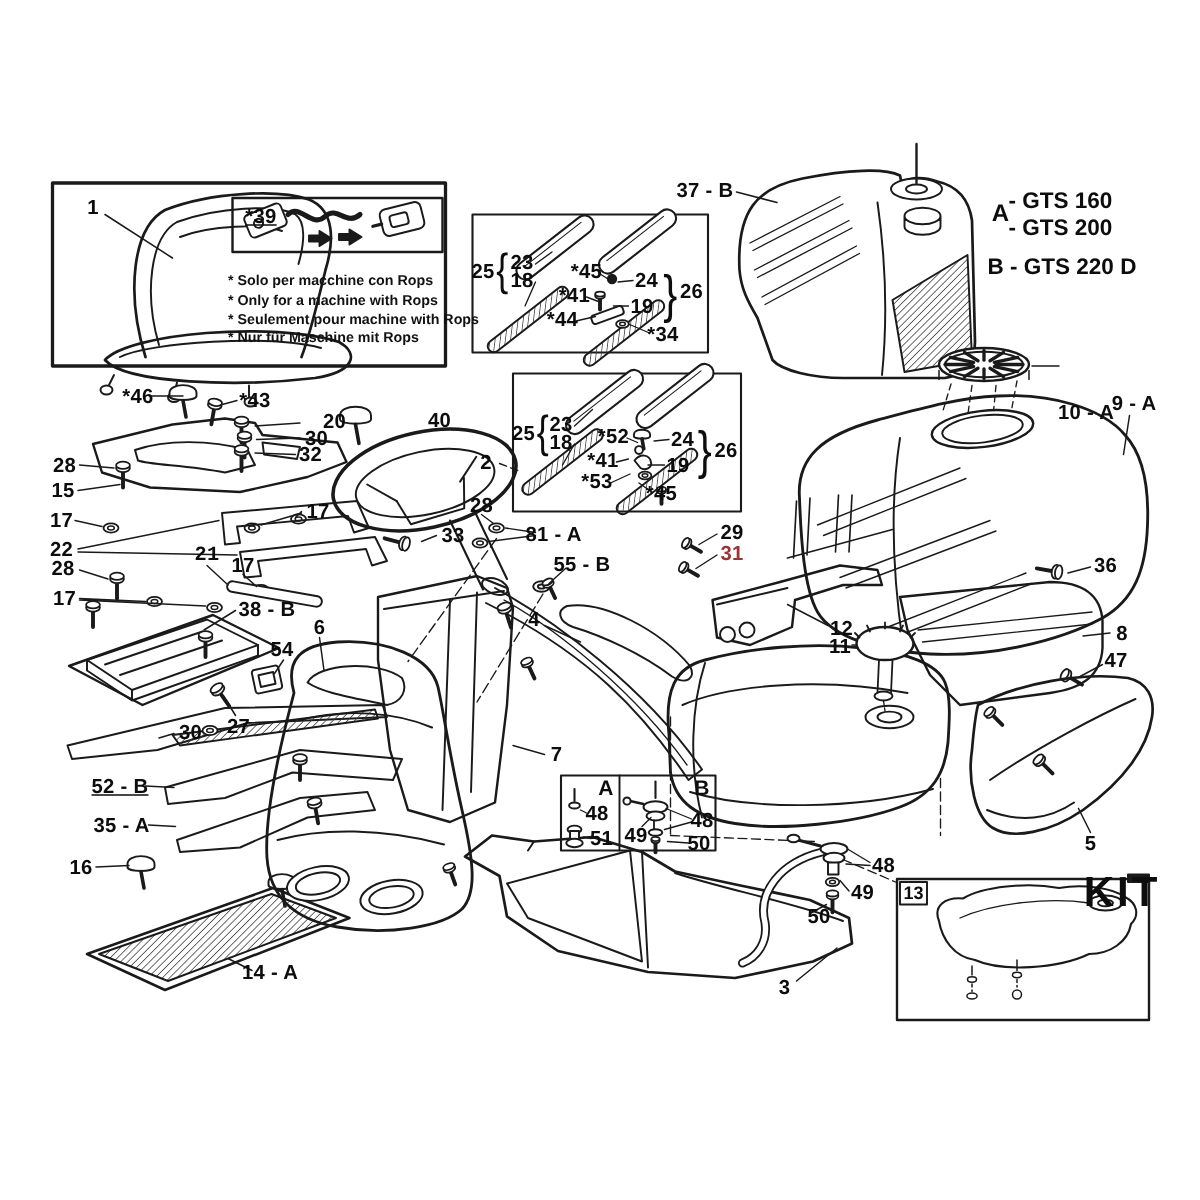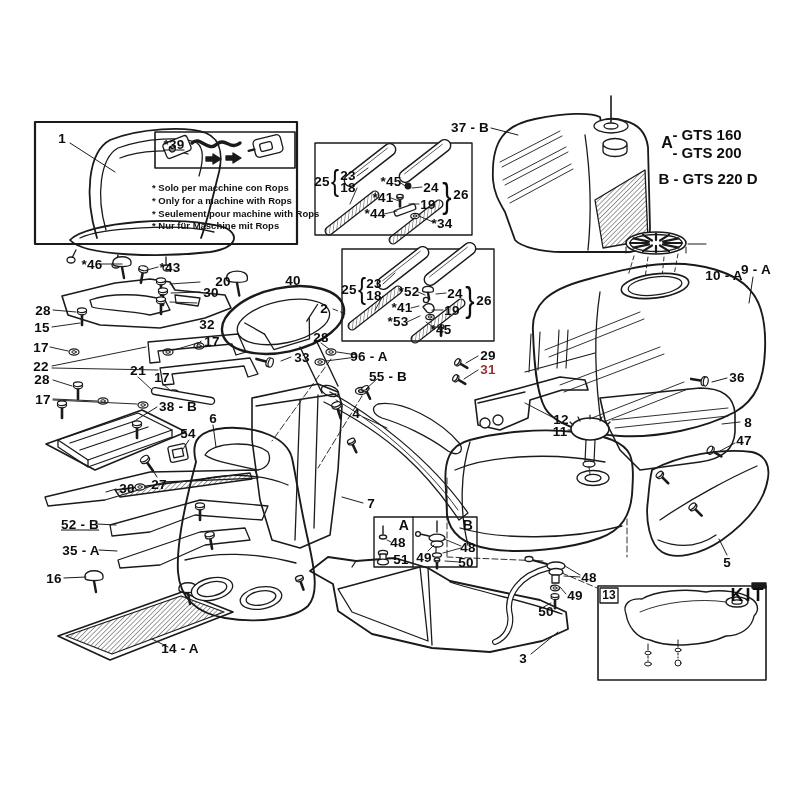--- a/index.html
+++ b/index.html
@@ -5,21 +5,21 @@
   html,body{margin:0;padding:0;background:#fff;}
   #stage{position:relative;width:800px;height:800px;background:#fff;overflow:hidden;
          font-family:"Liberation Sans",sans-serif;}
   svg{position:absolute;left:0;top:0;}
   svg *{vector-effect:non-scaling-stroke;}
   .callout{position:absolute;transform:translate(-50%,-50%);font:bold 13.5px "Liberation Sans",sans-serif;
            color:#0d0d0d;white-space:nowrap;letter-spacing:.2px;}
   .brace{font-weight:400;transform:translate(-50%,-50%) scaleY(1.25);}
   .ctext{position:absolute;transform:translate(-50%,-50%);white-space:nowrap;font-weight:bold;color:#0d0d0d;}
   .note{position:absolute;left:152px;font:bold 9.5px "Liberation Sans",sans-serif;color:#111;white-space:nowrap;}
-  #kit-title{font-size:18px;letter-spacing:2px;}
+  #kit-title{font-size:28px;letter-spacing:2px;}
   #kit-num{font-size:12px;}
   .legend{font-size:15px;}
   .legend-a{font-size:16px;}
 </style>
 </head>
 <body>
 
 <div id="stage">
 
 <svg width="800" height="800" viewBox="0 0 800 800">
@@ -434,36 +434,36 @@
       <div class="callout" style="left: 398px; top: 321px;">*53</div>
       <div class="callout" style="left: 455px; top: 293px;">24</div>
       <div class="callout" style="left: 452px; top: 310px;">19</div>
       <div class="callout" style="left: 441px; top: 329px;">*45</div>
       <div class="callout brace" style="left: 470px; top: 301px; font-size: 28px;">}</div>
       <div class="callout" style="left: 484px; top: 300px;">26</div>
       <div class="callout" style="left: 92px; top: 264px;">*46</div>
       <div class="callout" style="left: 170px; top: 267px;">*43</div>
       <div class="callout" style="left: 211px; top: 281px; margin-left: 12px;">20</div>
       <div class="callout" style="left: 211px; top: 292px;">30</div>
-      <div class="callout" style="left: 207px; top: 303px; margin-top: 21px;">32</div>
+      <div class="callout" style="left: 207px; top: 303px;">32</div>
       <div class="callout" style="left: 43px; top: 310px;">28</div>
       <div class="callout" style="left: 42px; top: 327px;">15</div>
       <div class="callout" style="left: 41px; top: 347px;">17</div>
       <div class="callout" style="left: 212px; top: 341px;">17</div>
       <div class="callout" style="left: 41px; top: 366px;">22</div>
       <div class="callout" style="left: 42px; top: 379px;">28</div>
       <div class="callout" style="left: 138px; top: 371px; font-family: Liberation Mono, monospace;">21</div>
       <div class="callout" style="left: 162px; top: 377px;">17</div>
       <div class="callout" style="left: 43px; top: 399px;">17</div>
       <div class="callout" style="left: 178px; top: 406px;">38 - B</div>
       <div class="callout" style="left: 293px; top: 280px;">40</div>
       <div class="callout" style="left: 324px; top: 308px;">2</div>
       <div class="callout" style="left: 321px; top: 337px;">28</div>
       <div class="callout" style="left: 302px; top: 357px;">33</div>
-      <div class="callout" style="left: 369px; top: 356px;">96 - A</div>
+      <div class="callout" style="left: 369px; top: 356px;">81 - A</div>
       <div class="callout" style="left: 388px; top: 376px;">55 - B</div>
       <div class="callout" style="left: 213px; top: 418px;">6</div>
       <div class="callout" style="left: 188px; top: 433px;">54</div>
       <div class="callout" style="left: 159px; top: 484px;">27</div>
       <div class="callout" style="left: 127px; top: 488px;">30</div>
       <div class="callout" style="left: 80px; top: 524px; text-decoration: underline;">52 - B</div>
       <div class="callout" style="left: 81px; top: 550px;">35 - A</div>
       <div class="callout" style="left: 54px; top: 578px;">16</div>
       <div class="callout" style="left: 180px; top: 648px;">14 - A</div>
       <div class="callout" style="left: 356px; top: 413px;">4</div>

